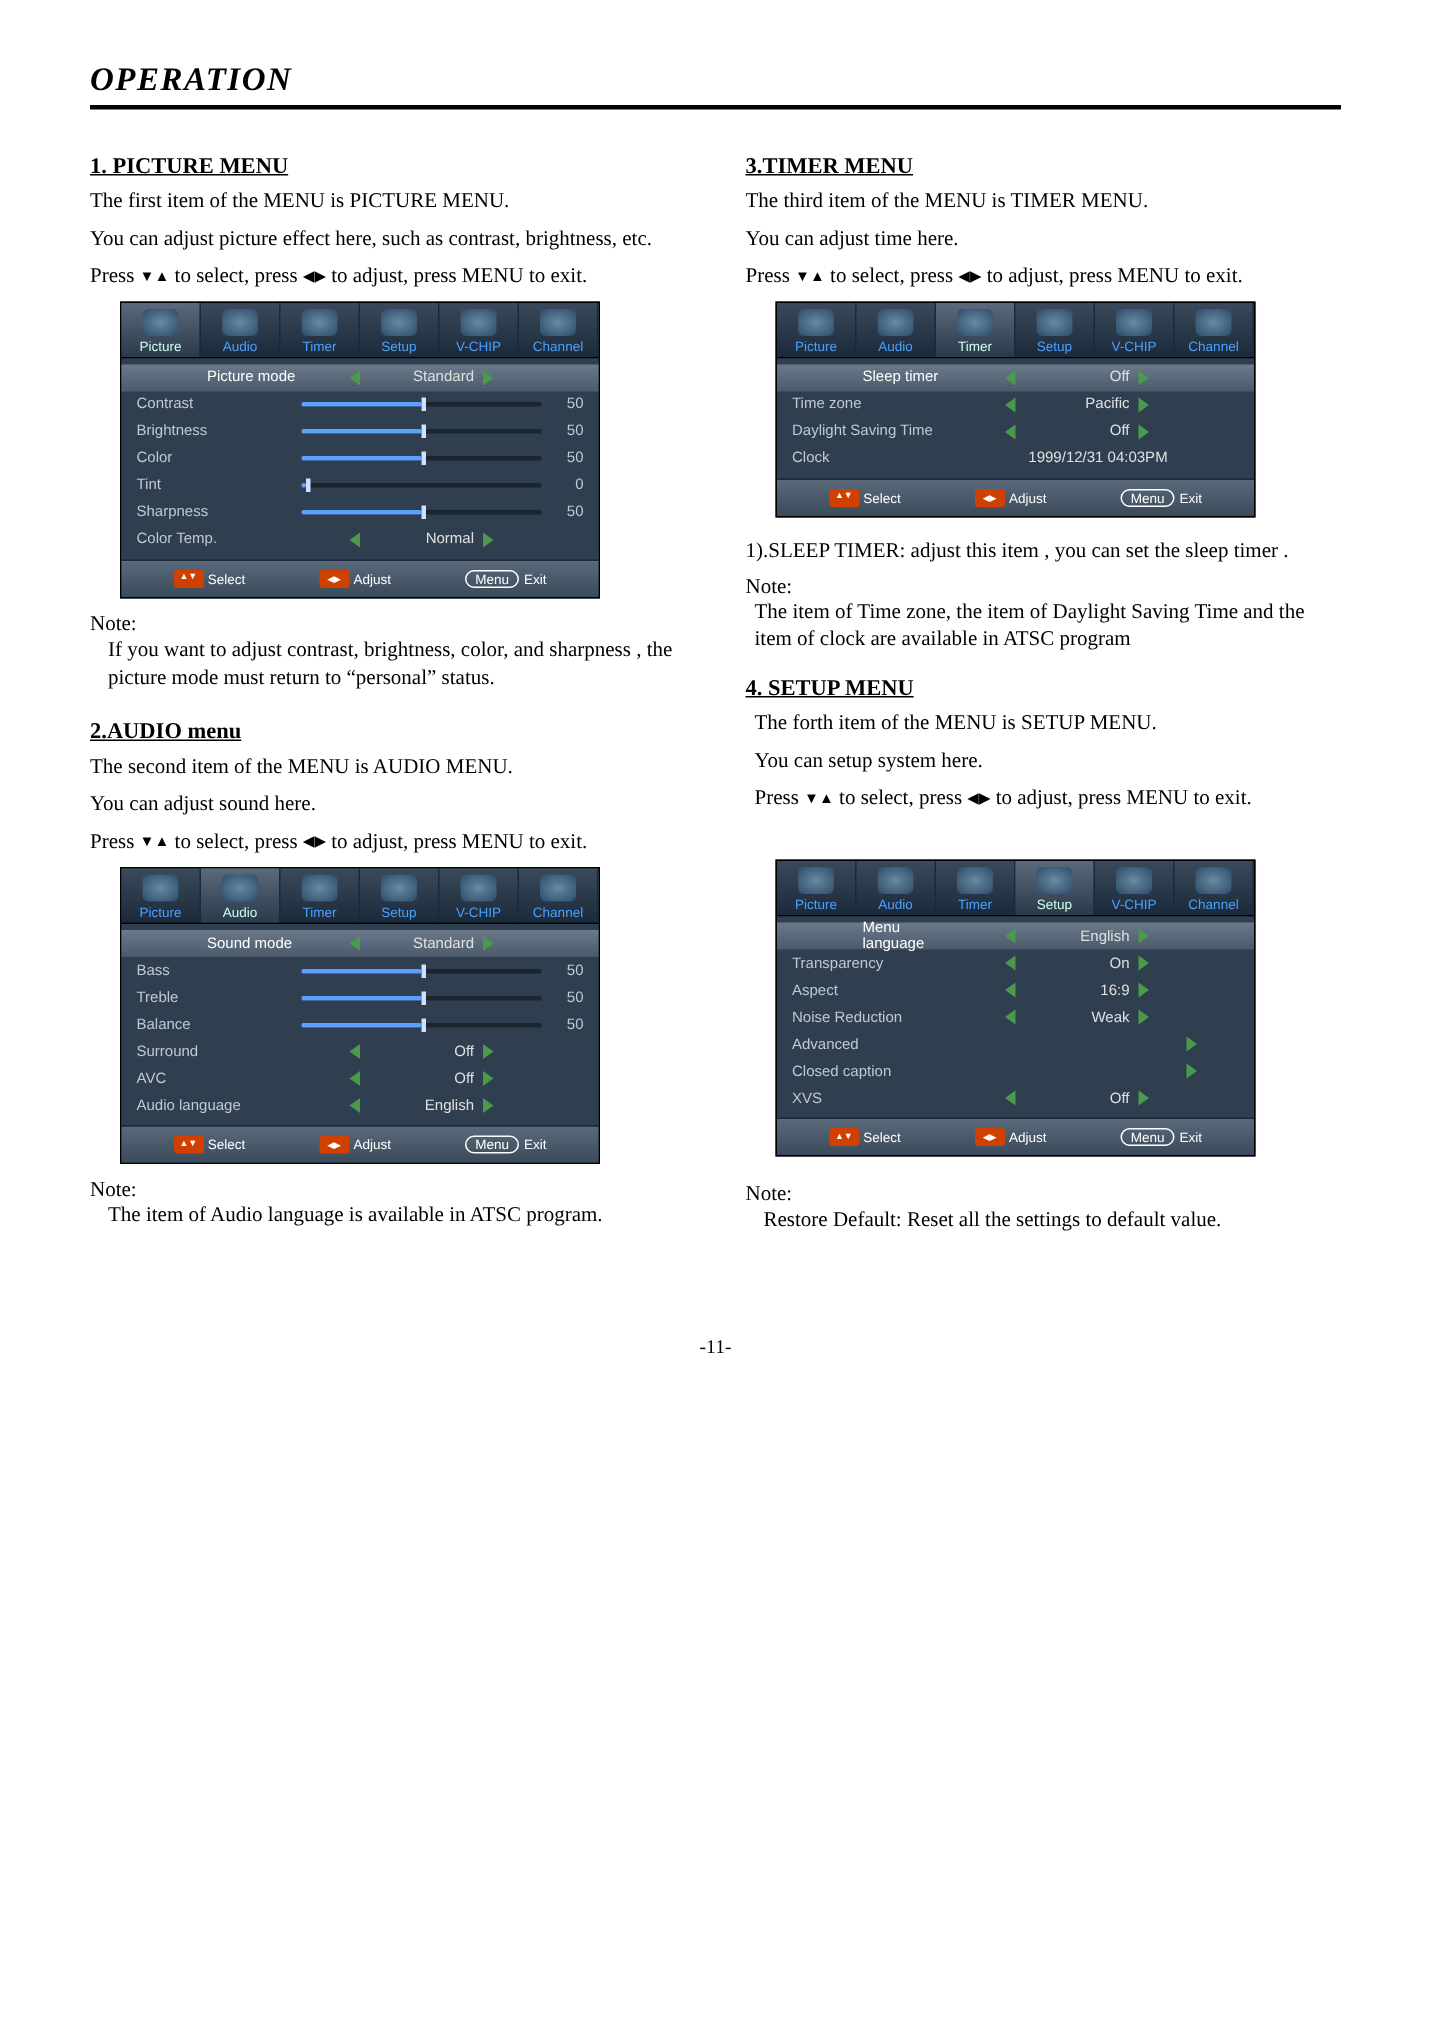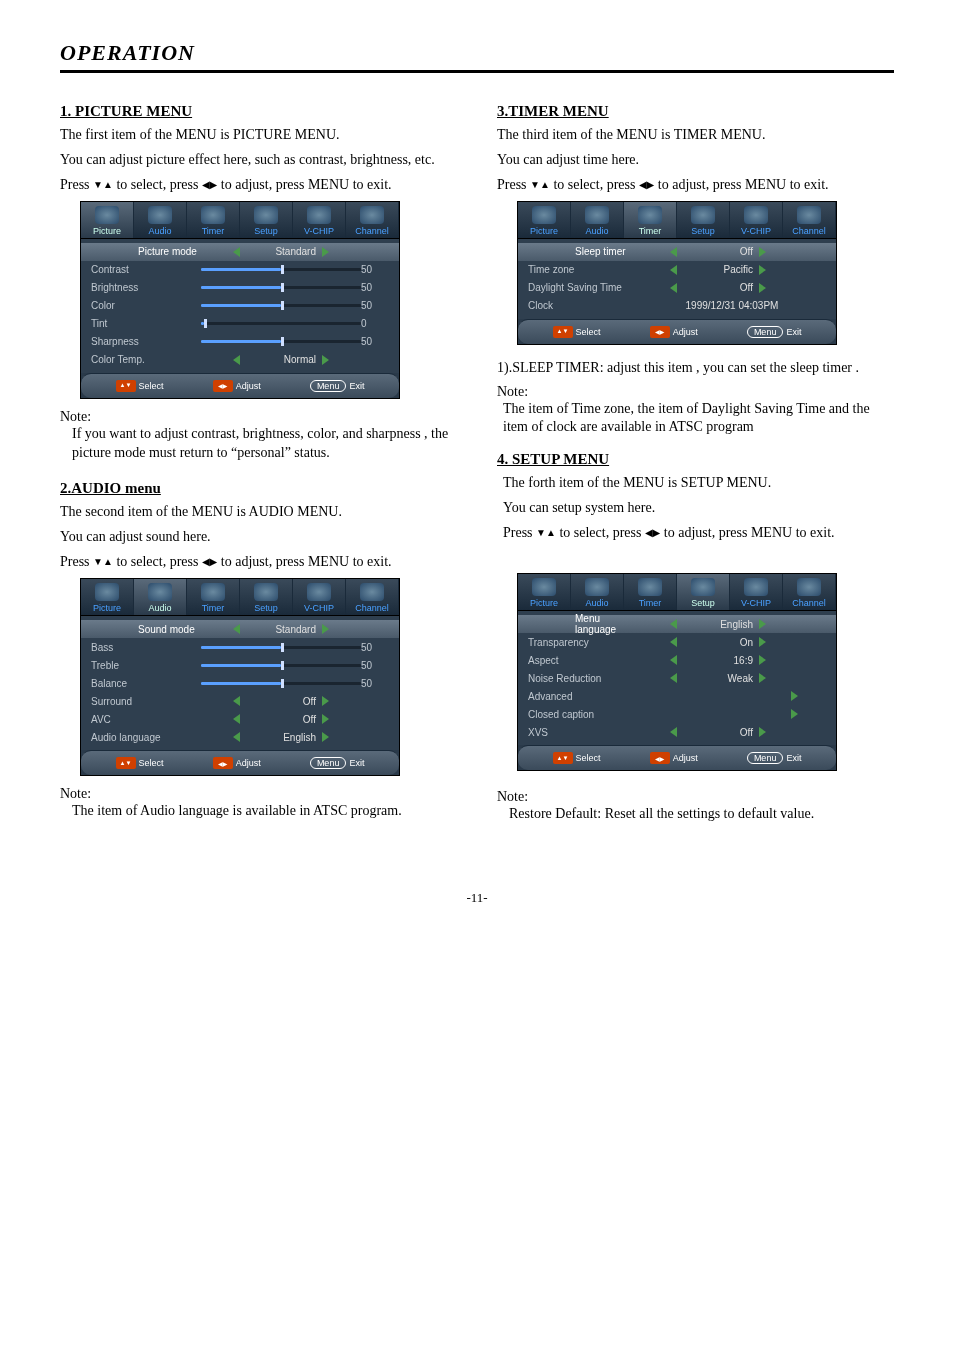--- a/index.html
+++ b/index.html
@@ -15,33 +15,33 @@
   .osd-tabs { display: flex; background: linear-gradient(#3a4a5a,#1a2a3a); border-bottom: 1px solid #000; }
   .osd-tab { flex: 1; text-align: center; padding: 4px 0 2px 0; color: #4aa0ff; font-size: 9px; border-right: 1px solid #1a2a3a; }
   .osd-tab.active { background: linear-gradient(#5a6a7a,#2a3a4a); color: #cfe; }
   .osd-tab-icon { width: 24px; height: 18px; margin: 0 auto 2px auto; background: radial-gradient(#6a8aa0,#2a4a6a); border-radius: 4px; }
   .osd-body { background: #2f3f4f; padding: 4px 0; }
   .osd-row { display: flex; align-items: center; padding: 2px 10px; height: 18px; }
   .osd-row.sel { background: linear-gradient(#6a7a8a,#4a5a6a); color: #fff; }
   .osd-label { flex: 0 0 110px; color: #c0c8d0; }
   .osd-row.sel .osd-label { color: #fff; padding-left: 47px; }
   .osd-ctrl { flex: 1; display: flex; align-items: center; justify-content: center; gap: 6px; }
-  .osd-num { flex: 0 0 28px; text-align: left; color: #c0c8d0; font-size: 10px; }
+  .osd-num { flex: 0 0 28px; text-align: right; color: #c0c8d0; font-size: 10px; }
   .slider { flex: 1; height: 3px; background: #1a2530; position: relative; border-radius: 1px; }
   .slider::before { content:""; position:absolute; left:0; top:0; height:100%; background:#5aa0ff; border-radius:1px; }
   .slider.p50::before { width:50%; }
   .slider.p0::before { width:2%; }
   .slider-knob { position:absolute; top:-3px; width:3px; height:9px; background:#d0e0ff; }
   .slider.p50 .slider-knob { left:50%; }
   .slider.p0 .slider-knob { left:2%; }
   .tri-l, .tri-r { width:0; height:0; border-top:5px solid transparent; border-bottom:5px solid transparent; }
   .tri-l { border-right:7px solid #4a9a4a; }
   .tri-r { border-left:7px solid #4a9a4a; }
   .osd-val { color:#e0e0e0; font-size:10px; min-width:70px; text-align:right; }
-  .osd-footer { display:flex; align-items:center; justify-content:space-around; padding:6px 10px; background:linear-gradient(#5a6a7a,#3a4a5a); border-top:1px solid #1a2a3a; font-size:9px; color:#fff;border-radius:10px; }
+  .osd-footer { display:flex; align-items:center; justify-content:space-around; padding:6px 10px; background:linear-gradient(#5a6a7a,#3a4a5a); border-top:1px solid #1a2a3a; font-size:9px; color:#fff; }
   .pill { display:inline-flex; align-items:center; gap:3px; }
   .key-updown { width:20px; height:12px; background:#d04000; border-radius:2px; display:flex; flex-direction:column; align-items:center; justify-content:center; font-size:6px; line-height:5px; color:#fff; }
   .key-lr { width:20px; height:12px; background:#d04000; border-radius:2px; display:flex; align-items:center; justify-content:center; font-size:6px; color:#fff; }
   .key-box { display:inline-block; padding:0 6px; border:1px solid #fff; border-radius:8px; font-size:9px; }
   .note-label { margin-top: 8px; }
   .page-num { text-align:center; margin-top:60px; font-size:13px; }
   .clock-row { flex:1; text-align:center; color:#e0e0e0; }
   .only-r { flex:1; display:flex; justify-content:flex-end; }
 </style>
 </head>

